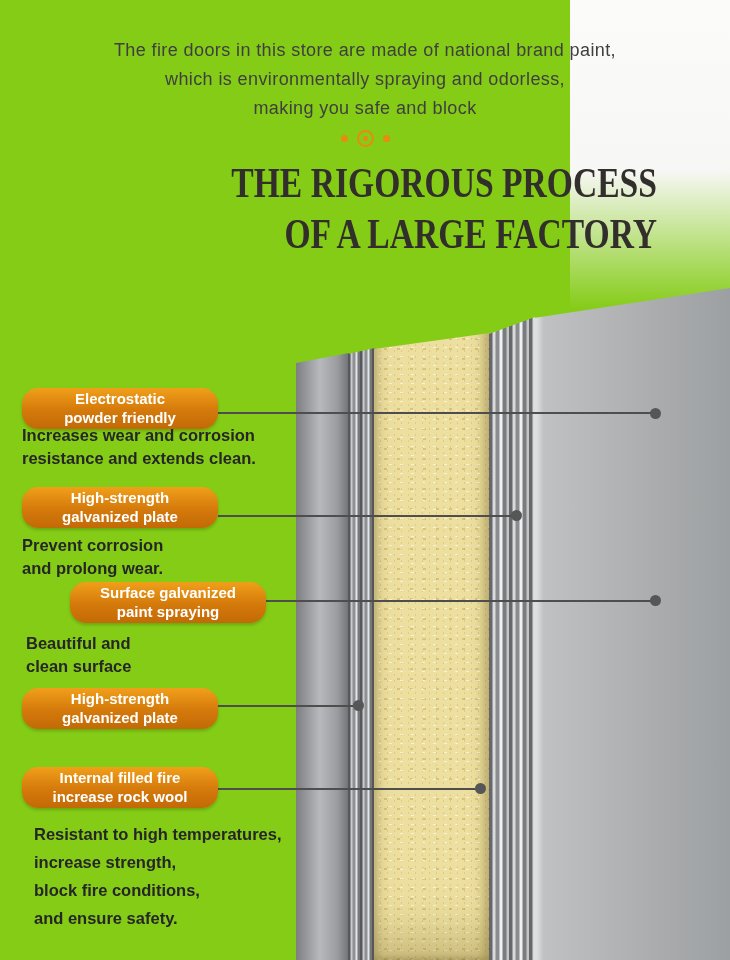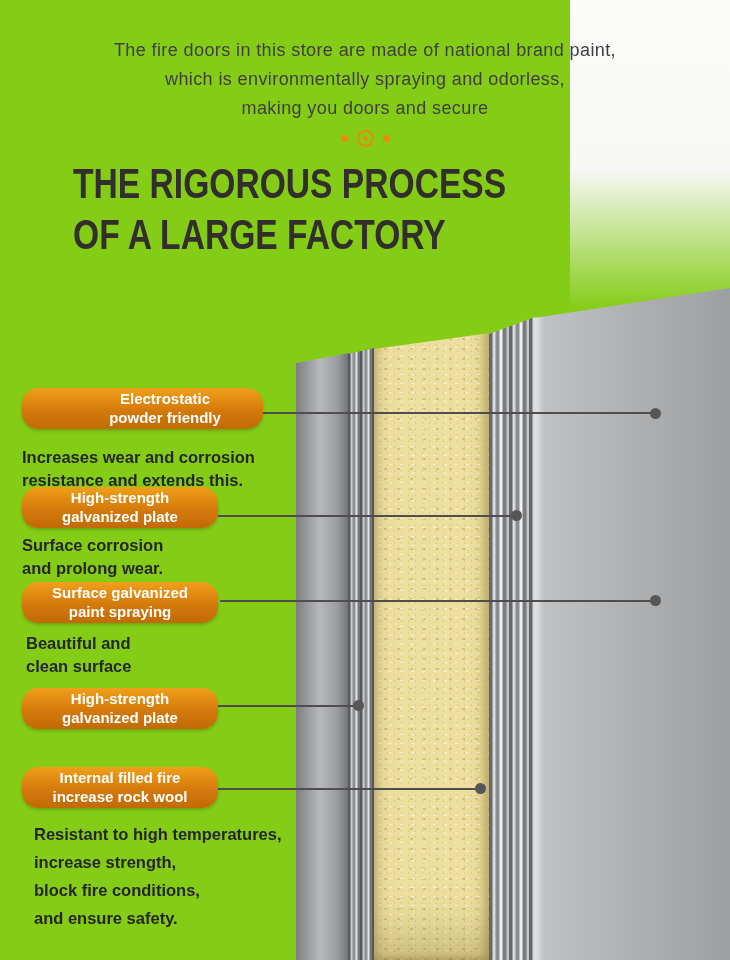--- a/index.html
+++ b/index.html
@@ -27,21 +27,21 @@
   }
   .dot-small { width:7px; height:7px; border-radius:50%; background:#e98a12; }
   .dot-ring {
     width:13px; height:13px; border-radius:50%; border:2px solid #e98a12;
     display:flex; align-items:center; justify-content:center; box-sizing:content-box;
   }
   .dot-ring::after { content:""; width:5px; height:5px; border-radius:50%; background:#e98a12; }
 
   .title {
     position:absolute; top:158px; left:0; width:100%;
-    text-align:left; z-index:3; color:#322e2b;
+    text-align:right; z-index:3; color:#322e2b;font-family:Liberation Serif, serif;
   }
   .title .tline {
     display:block; font-weight:bold; font-size:42px; line-height:51px;
     transform:scaleX(.8); letter-spacing:0;
   }
 
   
   .door { position:absolute; left:296px; top:280px; width:434px; height:680px; z-index:1; }
   .layer { position:absolute; top:0; bottom:0; }
   .panel-left {
@@ -89,23 +89,23 @@
 
   
   .pill {
     position:absolute; left:22px; width:196px; height:41px;
     border-radius:16px; z-index:4;
     background:linear-gradient(180deg,#f0a01a 0%,#d4790b 55%,#c26a06 100%);
     color:#fff; font-weight:bold; font-size:15px; line-height:1.25;
     display:flex; flex-direction:column; align-items:center; justify-content:center;
     text-align:center; box-shadow:0 2px 3px rgba(0,0,0,.18);
   }
-  .pill.c1 { top:388px;padding-left:45px; }
+  .pill.c1 { top:388px; }
   .pill.c2 { top:487px; }
-  .pill.c3 { top:582px; }
+  .pill.c3 { top:582px;margin-left:48px; }
   .pill.c4 { top:688px; }
   .pill.c5 { top:767px;align-items:center; }
 
   .cline { position:absolute; height:2px; background:#4e4e4e; z-index:2; }
   .cline.l1 { left:218px; top:412px; width:437px; }
   .cline.l2 { left:218px; top:515px; width:296px; }
   .cline.l3 { left:220px; top:600px; width:433px; }
   .cline.l4 { left:213px; top:705px; width:144px; }
   .cline.l5 { left:217px; top:788px; width:262px; }
 
@@ -113,37 +113,37 @@
   .cdot.p1 { left:650px; top:408px; }
   .cdot.p2 { left:511px; top:510px; }
   .cdot.p3 { left:650px; top:595px; }
   .cdot.p4 { left:353px; top:700px; }
   .cdot.p5 { left:475px; top:783px; }
 
   .desc {
     position:absolute; z-index:4; font-size:16.5px; font-weight:700;
     color:#262626; line-height:23px;
   }
-  .desc.d1 { left:22px; top:446px; }
+  .desc.d1 { left:22px; top:424px; }
   .desc.d2 { left:22px; top:534px; }
   .desc.d3 { left:26px; top:632px; }
   .desc.d5 { left:34px; top:820px; line-height:28px; }
   .desc span { display:block; }
 </style>
 </head>
 <body>
 
 <div class="stage">
 
   <div class="glow"></div>
 
   <div class="intro">
     <div>The fire doors in this store are made of national brand paint,</div>
     <div>which is environmentally spraying and odorless,</div>
-    <div>making you doors and secure</div>
+    <div>making you safe and block</div>
   </div>
 
   <div class="dots">
     <span class="dot-small"></span>
     <span class="dot-ring"></span>
     <span class="dot-small"></span>
   </div>
 
   <div class="title">
     <span class="tline">THE RIGOROUS PROCESS</span>
@@ -185,24 +185,24 @@
     <span>High-strength</span>
     <span>galvanized plate</span>
   </div>
   <div class="pill c5">
     <span>Internal filled fire</span>
     <span>increase rock wool</span>
   </div>
 
   <div class="desc d1">
     <span>Increases wear and corrosion</span>
-    <span>resistance and extends this.</span>
+    <span>resistance and extends clean.</span>
   </div>
   <div class="desc d2">
-    <span>Surface corrosion</span>
+    <span>Prevent corrosion</span>
     <span>and prolong wear.</span>
   </div>
   <div class="desc d5">
     <span>Resistant to high temperatures,</span>
     <span>increase strength,</span>
     <span>block fire conditions,</span>
     <span>and ensure safety.</span>
   </div>
   <div class="desc d3">
     <span>Beautiful and</span>

